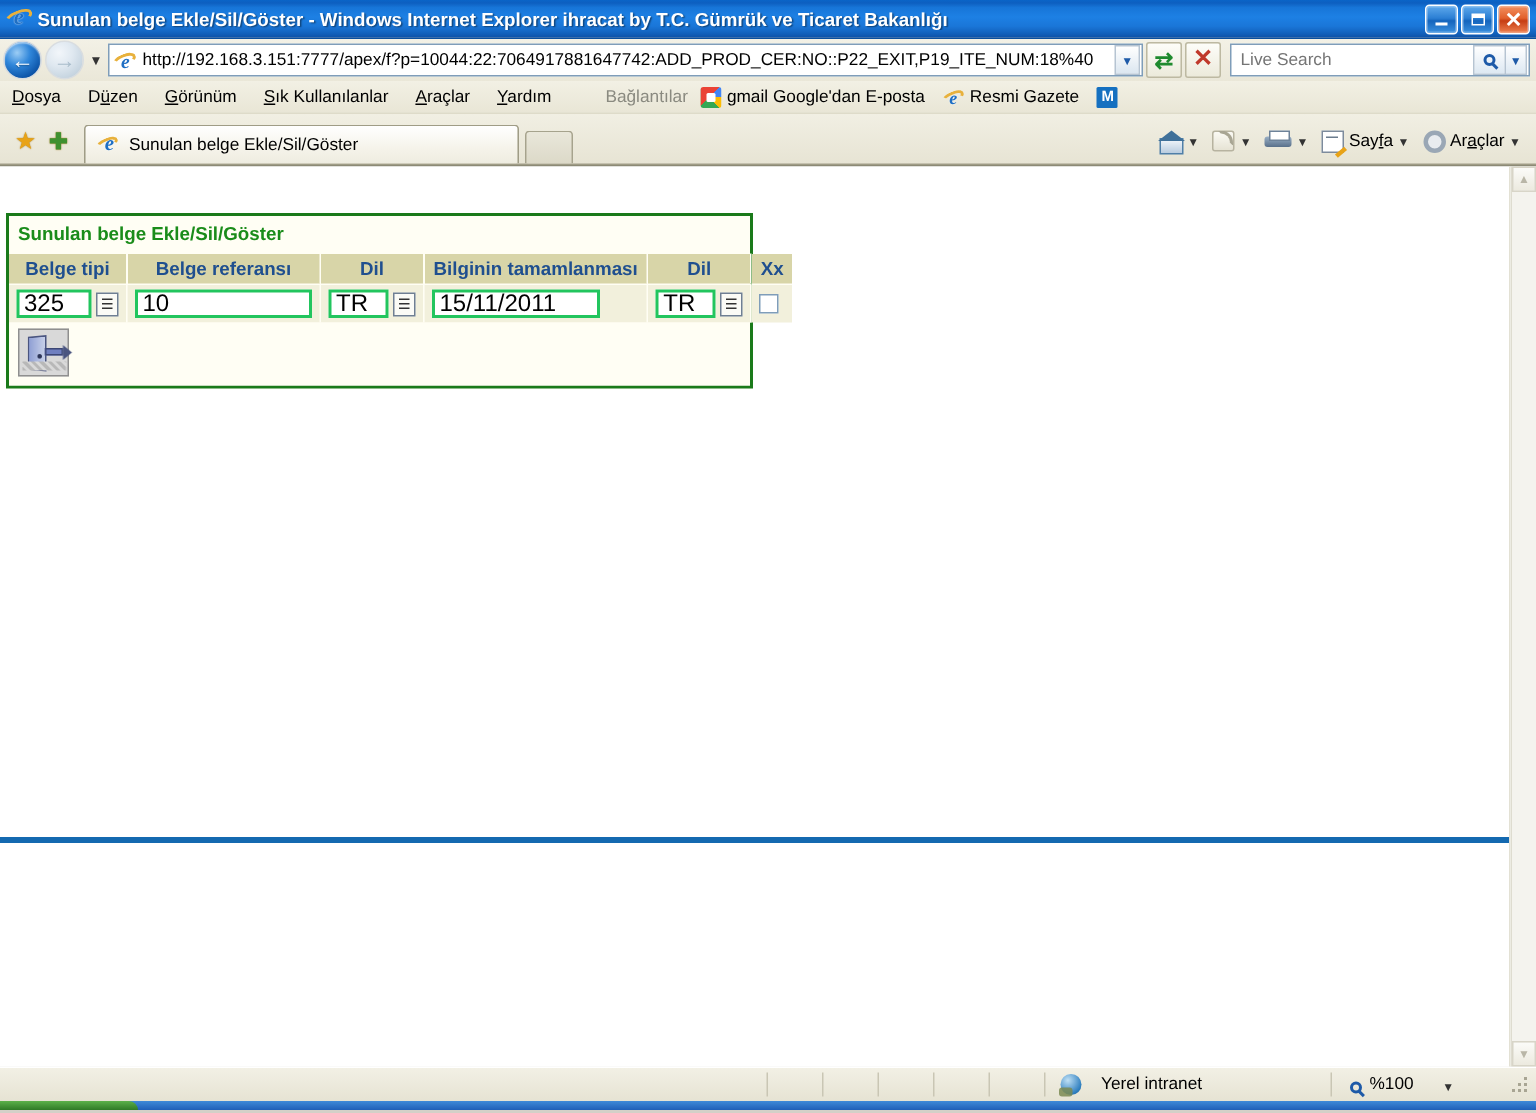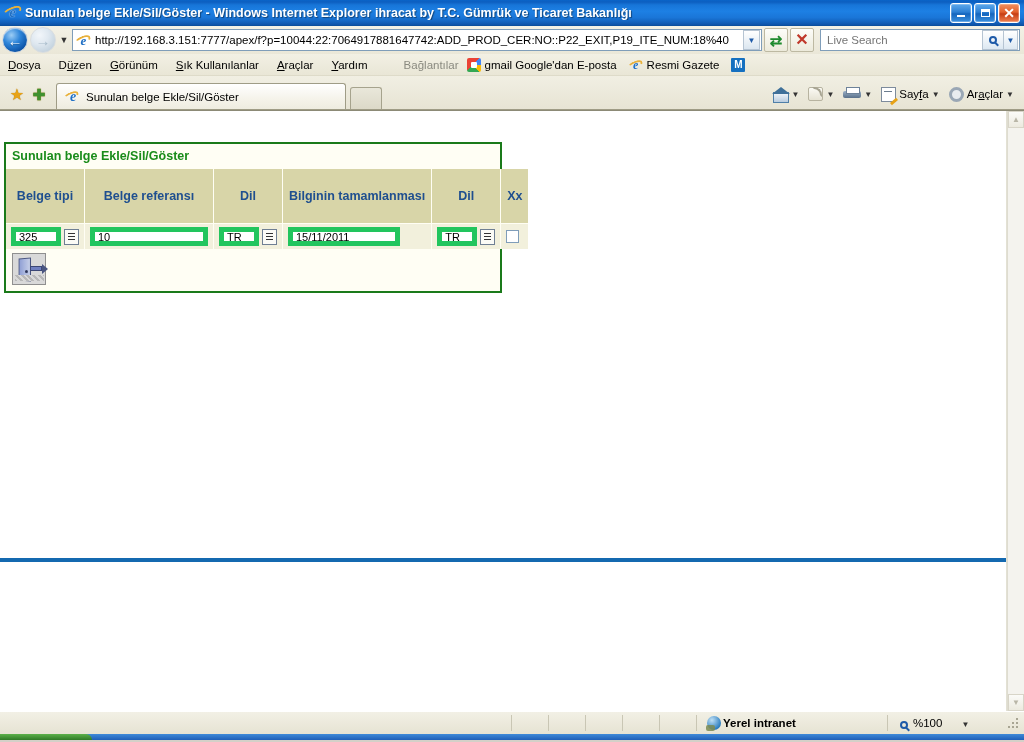--- a/index.html
+++ b/index.html
@@ -341,38 +341,38 @@
   .region-title {
     color: #1a8c1a; font-weight: bold; font-size: 12.5px;
     padding: 5px 6px 6px 6px;
     background: #fffef4;
   }
   table.rpt { border-collapse: collapse; width: 100%; }
   table.rpt th {
     background: #d8d5a8;
     color: #1f4f8f;
     font-size: 12.5px; font-weight: bold;
-    padding: 20px 6px;
+    padding: 3px 6px;
     border-left: 1px solid #fffef4;
     border-bottom: 1px solid #fffef4;
     white-space: nowrap;
     overflow: hidden;
   }
   table.rpt th:first-child { border-left: none; }
   table.rpt td {
     background: #f2f0dc;
     padding: 3px 5px;
     border-left: 1px solid #fffef4;
     vertical-align: middle;
   }
   table.rpt td:first-child { border-left: none; }
   .cell { display: flex; align-items: center; gap: 3px; }
   .txt {
-    border: 5px solid #22c55e; background: #fff;
-    font-size: 11px; padding: 1px 3px; height: 19px;
+    border: 2px solid #22c55e; background: #fff;
+    font-size: 16px; padding: 1px 3px; height: 19px;
     font-family: "Liberation Sans", sans-serif;
     color: #000; outline: none;
   }
   .lov {
     width: 15px; height: 16px; flex: 0 0 15px;
     border: 1px solid #6f7f93; background: #fbfbf6;
     position: relative; display: block;
   }
   .lov:before {
     content: ""; position: absolute; left: 3px; top: 3px;
@@ -427,22 +427,22 @@
   
   .statusbar {
     height: 23px; display: flex; align-items: center;
     background: linear-gradient(to bottom,#f2f0e5 0%, #e6e3d3 100%);
     border-top: 1px solid #ffffff;
     font-size: 11.5px; color: #000;
   }
   .st-left { flex: 1 1 auto; padding-left: 6px; }
   .st-sep { width: 1px; height: 16px; background: #c9c6b4; margin: 0 0; }
   .st-zonebox {
-    display: flex; align-items: center; gap: 2px;
-    padding: 0 10px; width: 190px; font-weight: bold;
+    display: flex; align-items: center; gap: 13px;
+    padding: 0 10px; width: 190px;
   }
   .globe {
     width: 14px; height: 14px; border-radius: 50%;
     background: radial-gradient(circle at 35% 30%, #bfe0f5, #2f7fbf 70%, #1a5d93);
     position: relative; flex: 0 0 14px;
   }
   .globe:after {
     content:""; position:absolute; left:-1px; bottom:-1px;
     width:9px; height:6px; background:#7a8a52; border-radius:2px;
     opacity:.85;

